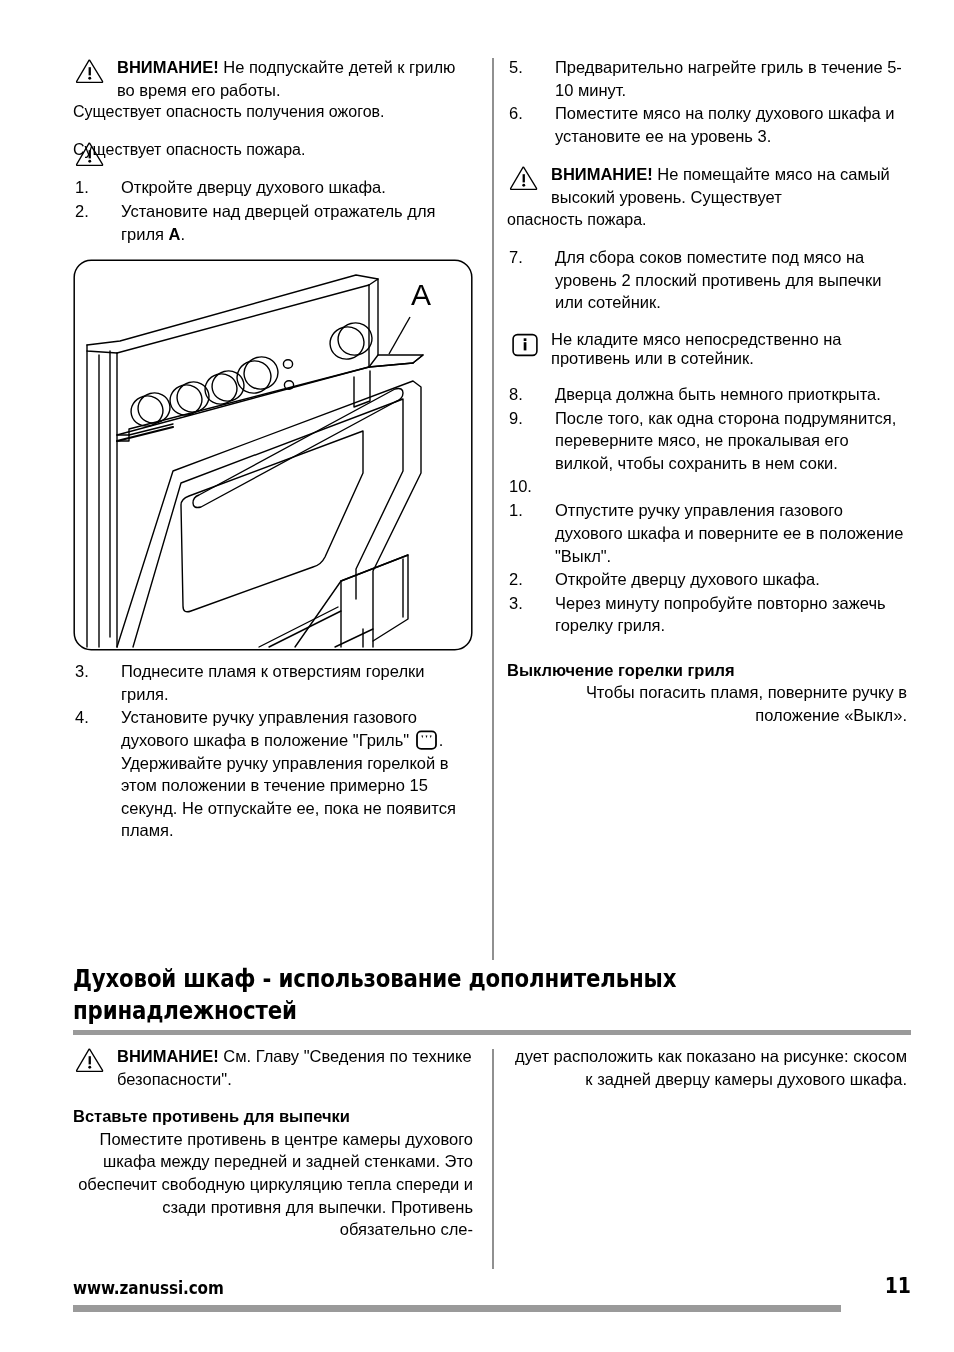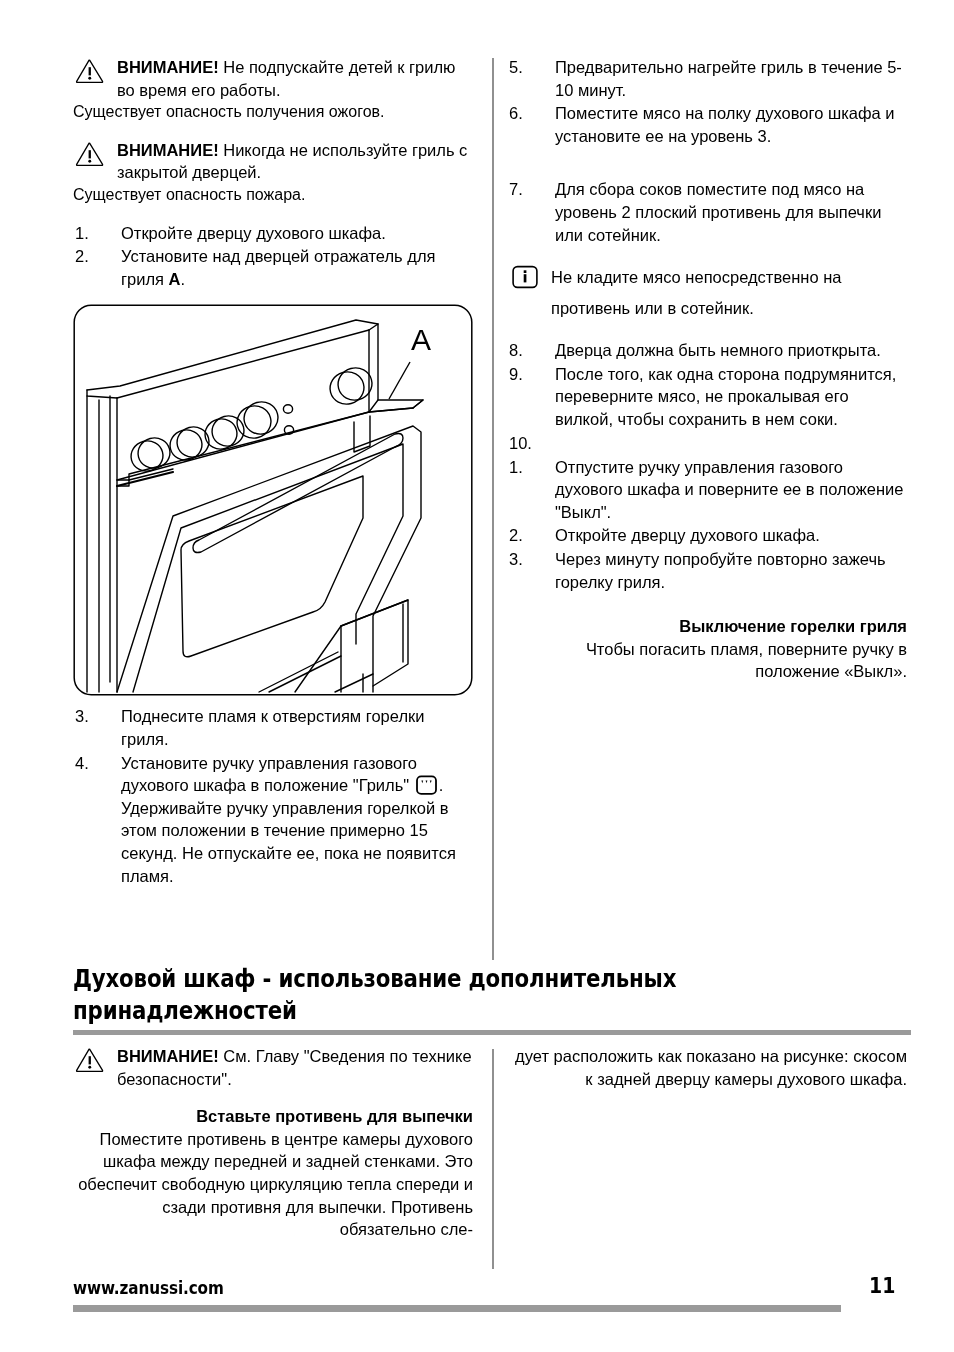--- a/index.html
+++ b/index.html
@@ -100,21 +100,21 @@
     
     font-size: 16px;
     line-height: 22.6px;
   }
 
   
   .note {
     position: relative;
     padding-left: 44px;
     font-size: 16.5px;
-    line-height: 31px;
+    line-height: 19px;
   }
   .note .ico {
     position: absolute;
     left: 5px; top: 3px;
     width: 26px; height: 24px;
   }
 
   
   ol.steps {
     list-style: none;
@@ -175,21 +175,20 @@
     width: 838px;
     height: 5px;
     background: #9a9a9a;
   }
 
   h3.sub {
     margin: 0;
     font-size: 16.5px;
     line-height: 22.6px;
     font-weight: bold;
-    text-align: right;
   }
 
   
   .footer-url {
     position: absolute;
     left: 66px;
     top: 1277px;
     font-family: "DejaVu Sans Condensed", "Liberation Sans Narrow", "Liberation Sans", sans-serif;
     font-weight: bold;
     font-size: 18px;
@@ -203,21 +202,21 @@
     top: 1305px;
     width: 768px;
     height: 7px;
     background: #9a9a9a;
   }
   .footer-page {
     position: absolute;
     left: 862px;
     top: 1274px;
     width: 42px;
-    text-align: left;
+    text-align: right;
     font-family: "DejaVu Sans Condensed", "Liberation Sans Narrow", "Liberation Sans", sans-serif;
     font-weight: bold;
     font-size: 21px;
   }
 </style>
 </head>
 <body>
 
 <div class="page">
 
@@ -243,23 +242,20 @@
 
       <div class="gap-md"></div>
 
       <div class="notice">
         <span class="ico">
           <svg viewBox="0 0 30 26" width="30" height="26">
             <path d="M14.6 2.2 L27.4 23.2 Q28.1 24.4 26.7 24.4 L2.5 24.4 Q1.1 24.4 1.8 23.2 L13.8 2.6 Q14.2 1.9 14.6 2.2 Z" fill="none" stroke="#000" stroke-width="1.3" stroke-linejoin="round"></path>
             <rect x="13.6" y="9.2" width="2.3" height="8.2" fill="#000"></rect>
             <circle cx="14.75" cy="20.2" r="1.45" fill="#000"></circle>
           </svg>
-        </span>
-        <span class="notice-body">
-          <b>ВНИМАНИЕ!</b><span> Никогда не используйте гриль с закрытой дверцей.</span>
         </span>
       </div>
       <div class="notice-hang">Существует опасность пожара.</div>
 
       <div class="gap-md"></div>
 
       <ol class="steps">
         <li>
           <span class="num">1.</span>
           <span>Откройте дверцу духового шкафа.</span>
@@ -370,20 +366,33 @@
           <span>Предварительно нагрейте гриль в течение 5-10 минут.</span>
         </li>
         <li>
           <span class="num">6.</span>
           <span>Поместите мясо на полку духового шкафа и установите ее на уровень 3.</span>
         </li>
       </ol>
 
       <div class="gap-md"></div>
 
+      <div class="notice">
+        <span class="ico">
+          <svg viewBox="0 0 30 26" width="30" height="26">
+            <path d="M14.6 2.2 L27.4 23.2 Q28.1 24.4 26.7 24.4 L2.5 24.4 Q1.1 24.4 1.8 23.2 L13.8 2.6 Q14.2 1.9 14.6 2.2 Z" fill="none" stroke="#000" stroke-width="1.3" stroke-linejoin="round"></path>
+            <rect x="13.6" y="9.2" width="2.3" height="8.2" fill="#000"></rect>
+            <circle cx="14.75" cy="20.2" r="1.45" fill="#000"></circle>
+          </svg>
+        </span>
+        <span class="notice-body">
+          <b>ВНИМАНИЕ!</b><span> Не помещайте мясо на самый высокий уровень. Существует</span>
+        </span>
+      </div>
+      <div class="notice-hang">опасность пожара.</div>
 
       <div class="gap-md"></div>
 
       <ol class="steps">
         <li>
           <span class="num">7.</span>
           <span>Для сбора соков поместите под мясо на уровень 2 плоский противень для выпечки или сотейник.</span>
         </li>
       </ol>
 

